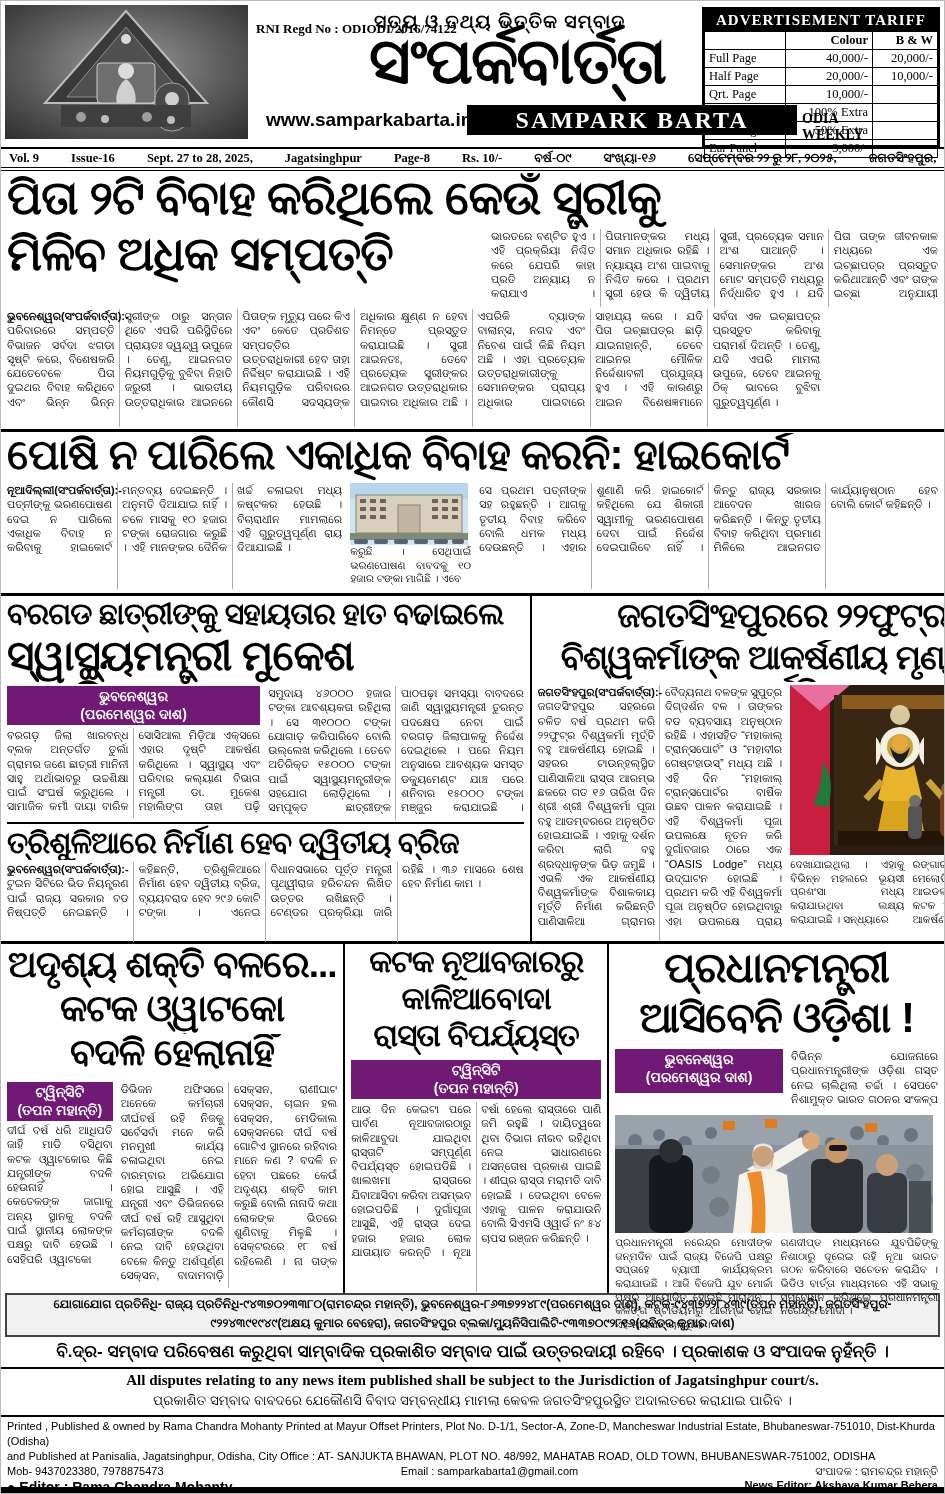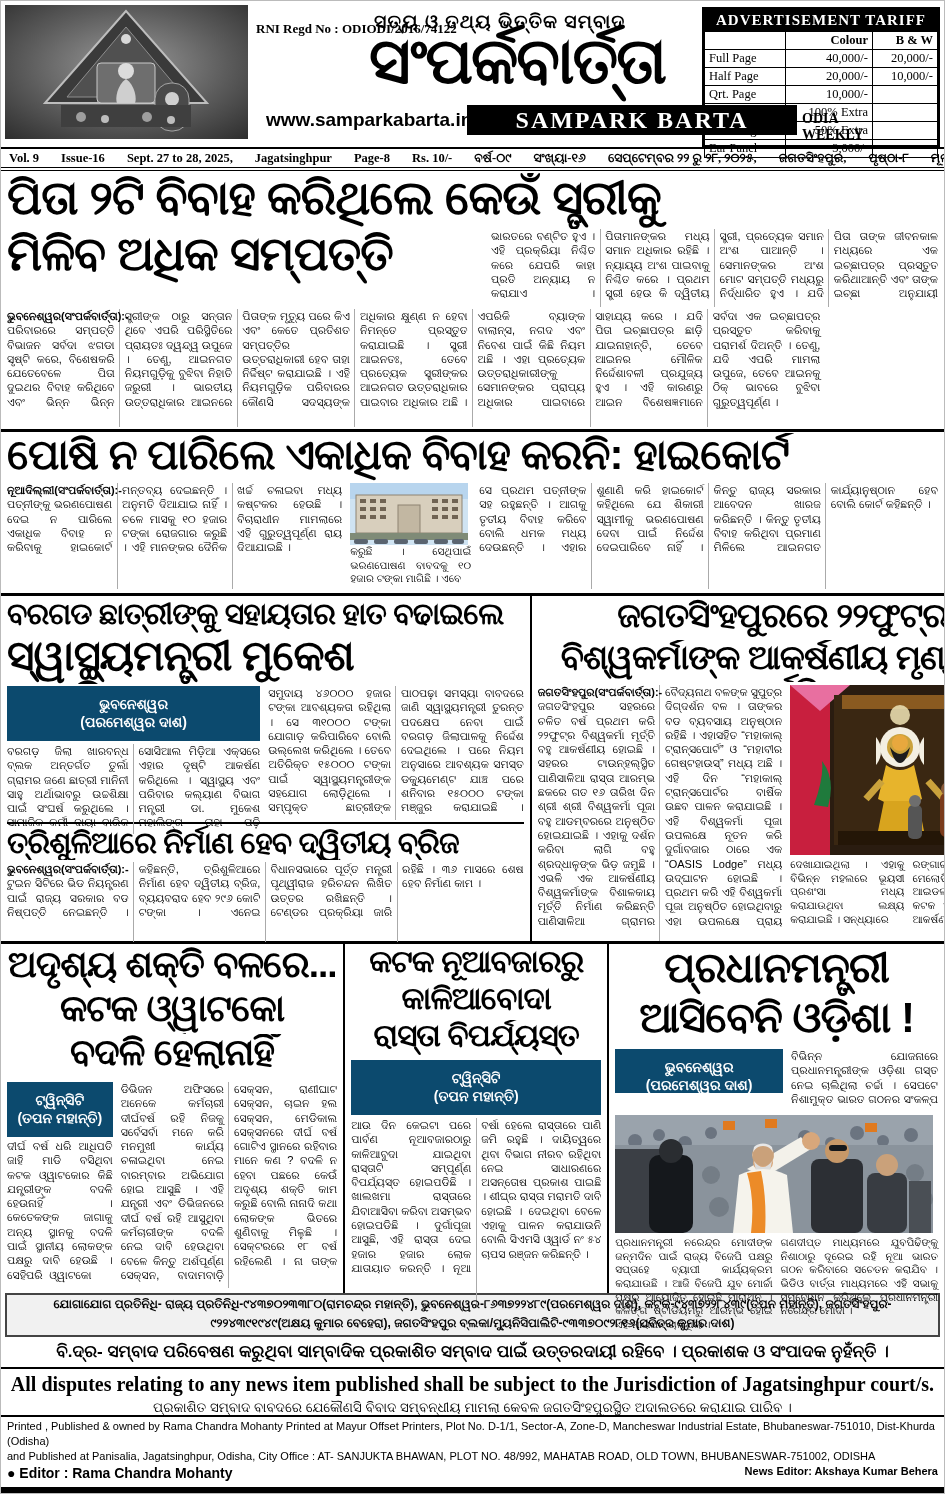--- a/index.html
+++ b/index.html
@@ -21,26 +21,26 @@
               font-family:"Liberation Serif", serif; font-weight:bold; font-size:24px; text-align:center; line-height:30px; letter-spacing:2px; }
   .weekly { position:absolute; left:548px; top:106px; font-family:"Liberation Serif", serif; font-weight:bold; font-size:14px; }
   
   .tariff { width:238px; flex:0 0 auto; border:2px solid #000; font-family:"Liberation Serif", serif; margin-top:2px; height:140px; }
   .tariff table { width:100%; border-collapse:collapse; }
   .tariff .tt { background:#000; color:#fff; font-weight:bold; text-align:center; font-size:15px; padding:2px 0; letter-spacing:1px; }
   .tariff td { border:1px solid #000; font-size:12.5px; padding:1px 4px; }
   .tariff td.c { text-align:right; }
   
   .dateline { height:24px; border-top:2px solid #000; border-bottom:4px double #000; display:flex; align-items:center;
-              padding:0 8px; gap:22px; font-size:12.5px; font-weight:bold; font-family:"Liberation Serif", serif; white-space:nowrap; overflow:hidden; }
+              padding:0 8px; gap:32px; font-size:12.5px; font-weight:bold; font-family:"Liberation Serif", serif; white-space:nowrap; overflow:hidden; }
   
   .hl { font-weight:bold; letter-spacing:-1px; line-height:1.05; }
   .bodytext { font-size:11px; line-height:1.30; text-align:justify; column-gap:10px; column-rule:1px solid #aaa; overflow:hidden; }
   .byline { font-weight:bold; }
-  .blackbox { background:#0c4a6e; color:#fff; font-weight:bold; text-align:center; padding:10px 4px; font-size:14px; line-height:1.25; }
+  .blackbox { background:#701a75; color:#fff; font-weight:bold; text-align:center; padding:2px 4px; font-size:14px; line-height:1.25; }
   
   .a1 { height:258px; padding:2px 6px; }
   .a1-hl1 { font-size:47px; height:56px; overflow:hidden; }
   .a1-row { display:flex; height:78px; }
   .a1-hl2 { flex:0 0 52%; font-size:47px; overflow:hidden; }
   .a1-side { flex:1 1 auto; column-count:4; height:78px; }
   .a1-body { margin-top:2px; height:118px; column-count:8; }
   
   .a2 { height:164px; border-top:3px solid #000; padding:1px 6px; }
   .a2-hl { font-size:42px; height:50px; overflow:hidden; text-align:left; }
@@ -85,21 +85,21 @@
   .b3-row { display:flex; gap:8px; height:62px; margin-top:3px; }
   .b3-row .blackbox { flex:0 0 52%; height:44px; }
   .b3-row .bodytext { flex:1 1 auto; height:62px; }
   .b3-cap { display:flex; gap:8px; margin-top:3px; }
   .b3-cap div { font-size:10.5px; line-height:1.3; text-align:justify; flex:1; }
   
   .contact { height:44px; border:2px solid #444; background:#f1f1f1; margin:0 4px; text-align:center;
              font-size:12px; font-weight:bold; line-height:1.6; overflow:hidden; }
   .disclaimer { height:30px; font-size:17px; font-weight:bold; text-align:center; line-height:30px; overflow:hidden; }
   .disputes { height:50px; border-top:2px solid #000; border-bottom:2px solid #000; text-align:center; overflow:hidden; }
-  .disputes .en { font-family:"Liberation Serif", serif; font-weight:bold; font-size:20px; line-height:1.5; }
+  .disputes .en { font-family:"Liberation Serif", serif; font-weight:bold; font-size:15px; line-height:1.5; }
   .disputes .od { font-size:13.5px; line-height:1.4; }
   .imprint { height:70px; padding:2px 6px; font-size:11px; line-height:1.35; overflow:hidden; }
   .imprint .row2 { display:flex; justify-content:space-between; gap:10px; }
   .imprint .row3 { display:flex; justify-content:space-between; gap:10px; font-weight:bold; }
   .imprint .ed { font-size:14px; }
   .botbar { height:8px; background:#000; }
   svg { display:block; }
 </style>
 </head>
 <body>
@@ -425,20 +425,25 @@
     <div>୯୨୨୪୩୯୧୯୪୯(ଅକ୍ଷୟ କୁମାର ବେହେରା), ଜଗତସିଂହପୁର ବ୍ଲକା/ମ୍ୟୁନିସିପାଲିଟି-୯୩୩୭୦୯୨୮୧୬(ପବିତ୍ର କୁମାର ଦାଶ)</div>
   </div>
   <div class="disclaimer">ବି.ଦ୍ର- ସମ୍ବାଦ ପରିବେଷଣ କରୁଥିବା ସାମ୍ବାଦିକ ପ୍ରକାଶିତ ସମ୍ବାଦ ପାଇଁ ଉତ୍ତରଦାୟୀ ରହିବେ । ପ୍ରକାଶକ ଓ ସଂପାଦକ ନୁହଁନ୍ତି ।</div>
   <div class="disputes">
     <div class="en">All disputes relating to any news item published shall be subject to the Jurisdiction of Jagatsinghpur court/s.</div>
     <div class="od">ପ୍ରକାଶିତ ସମ୍ବାଦ ବାବଦରେ ଯେକୌଣସି ବିବାଦ ସମ୍ବନ୍ଧୀୟ ମାମଲା କେବଳ ଜଗତସିଂହପୁରସ୍ଥିତ ଅଦାଲତରେ କରାଯାଇ ପାରିବ ।</div>
   </div>
   <div class="imprint">
     <div>Printed , Published &amp; owned by Rama Chandra Mohanty  Printed at Mayur Offset Printers, Plot No. D-1/1, Sector-A, Zone-D, Mancheswar Industrial Estate, Bhubaneswar-751010, Dist-Khurda (Odisha)</div>
     <div>and Published at Panisalia, Jagatsinghpur, Odisha, City Office : AT- SANJUKTA BHAWAN, PLOT NO. 48/992,  MAHATAB ROAD, OLD TOWN, BHUBANESWAR-751002, ODISHA</div>
+    <div class="row2">
+      <span>Mob- 9437023380, 7978875473</span>
+      <span>Email : samparkabarta1@gmail.com</span>
+      <span>ସଂପାଦକ : ରାମଚନ୍ଦ୍ର ମହାନ୍ତି</span>
+    </div>
     <div class="row3">
       <span class="ed">● Editor : Rama Chandra Mohanty</span>
       <span>News Editor: Akshaya Kumar Behera</span>
     </div>
   </div>
   <div class="botbar"></div>
 
 </div>
 
 </body></html>

